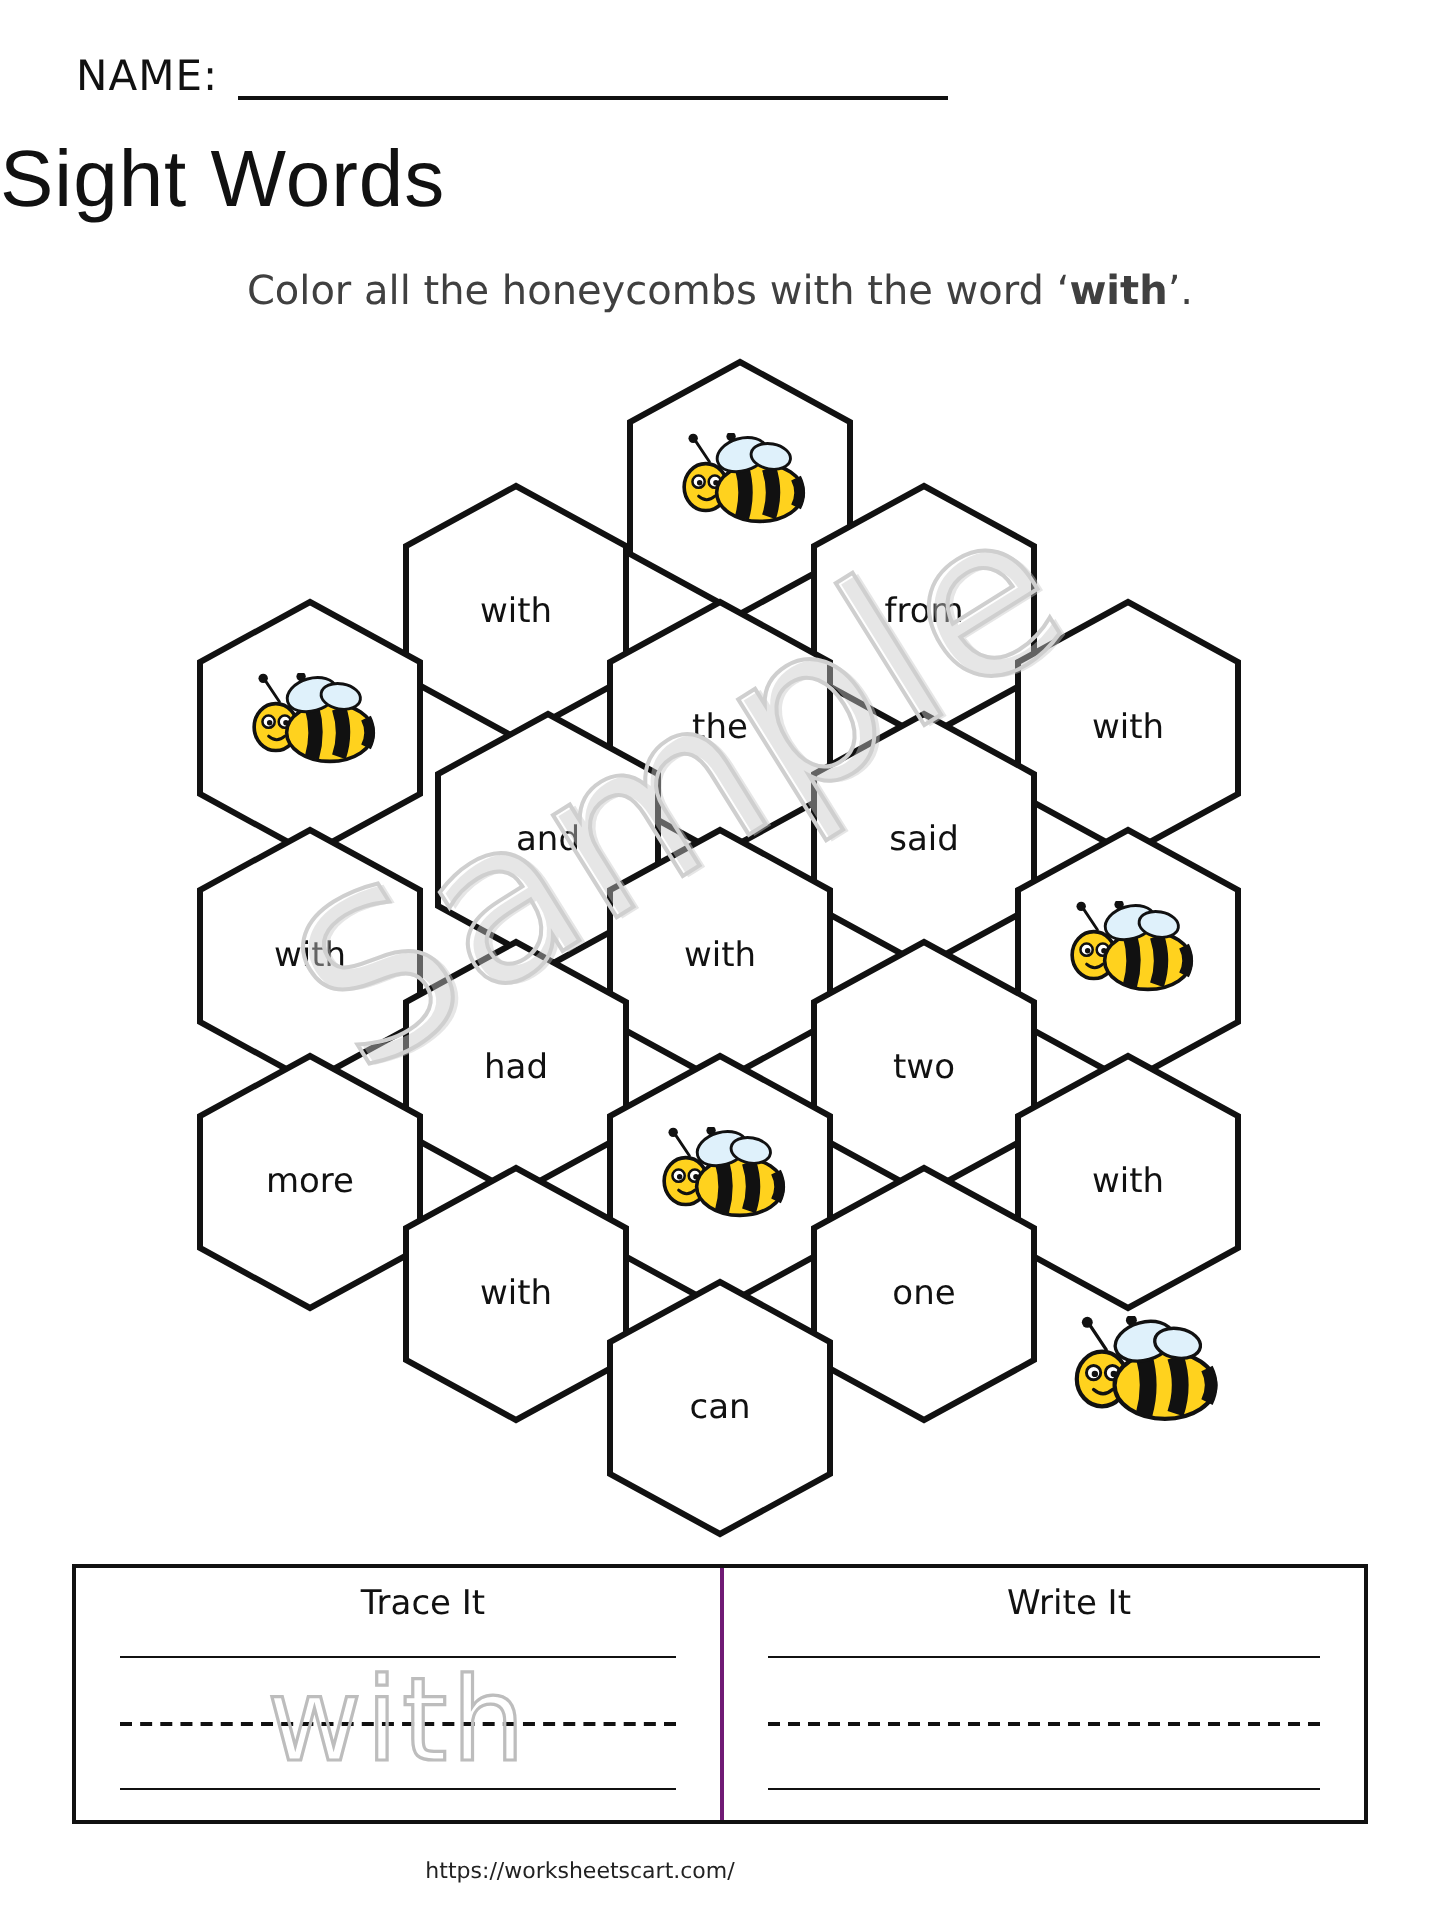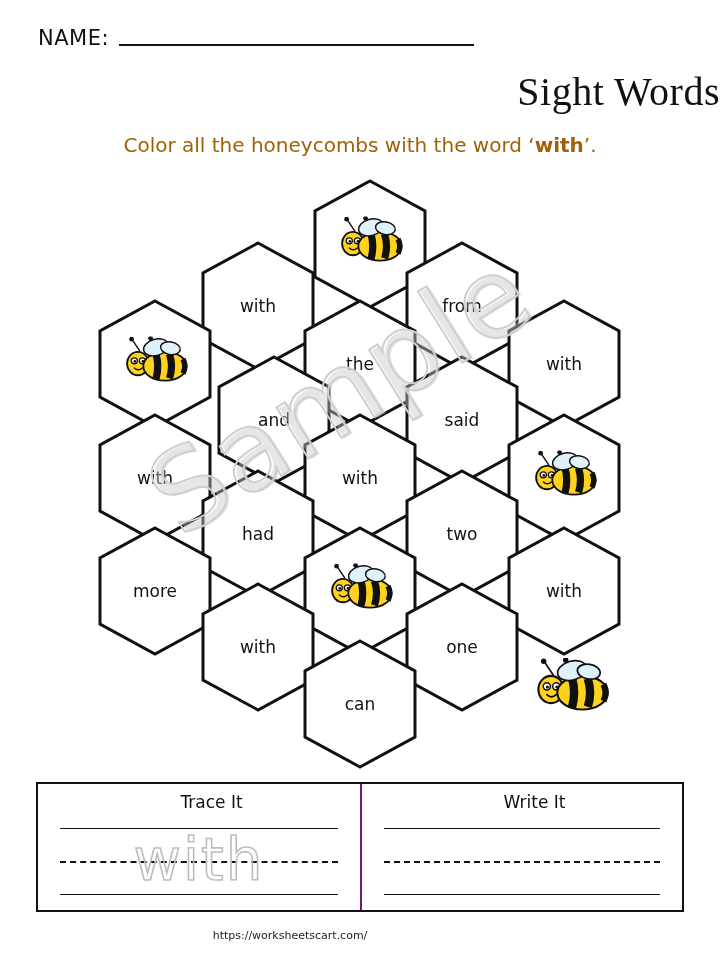--- a/index.html
+++ b/index.html
@@ -14,52 +14,52 @@
     position: relative;
     width: 720px; height: 960px;
     background: #ffffff;
   }
 
   
   .name-row {
     position: absolute;
     left: 38px; top: 26px;
     display: flex;
-    align-items: flex-start;
+    align-items: flex-end;
     gap: 10px;
   }
   .name-label {
     font-size: 21px;
     letter-spacing: 0.5px;
     color: #111;
     font-family: "DejaVu Sans", sans-serif;
   }
   .name-line {
     width: 355px;
     border-bottom: 2px solid #111;
     height: 20px;
   }
 
   
   .title {
     position: absolute;
     top: 68px; left: 0; width: 720px;
-    text-align: right;
+    text-align: left;
     font-size: 40px;
     color: #111;
-    font-family: Liberation Serif, serif;
+    font-family: Liberation Sans, sans-serif;
     font-weight: 400;
     letter-spacing: 0.5px;
   }
   .subtitle {
     position: absolute;
     top: 133px; left: 0; width: 720px;
     text-align: center;
     font-size: 20px;
-    color: #a16207;
+    color: #404040;
   }
   .subtitle b { font-weight: 700; }
 
   
   .comb-area {
     position: absolute;
     left: 0; top: 178px;
     width: 720px; height: 590px;
   }
   .hex {

